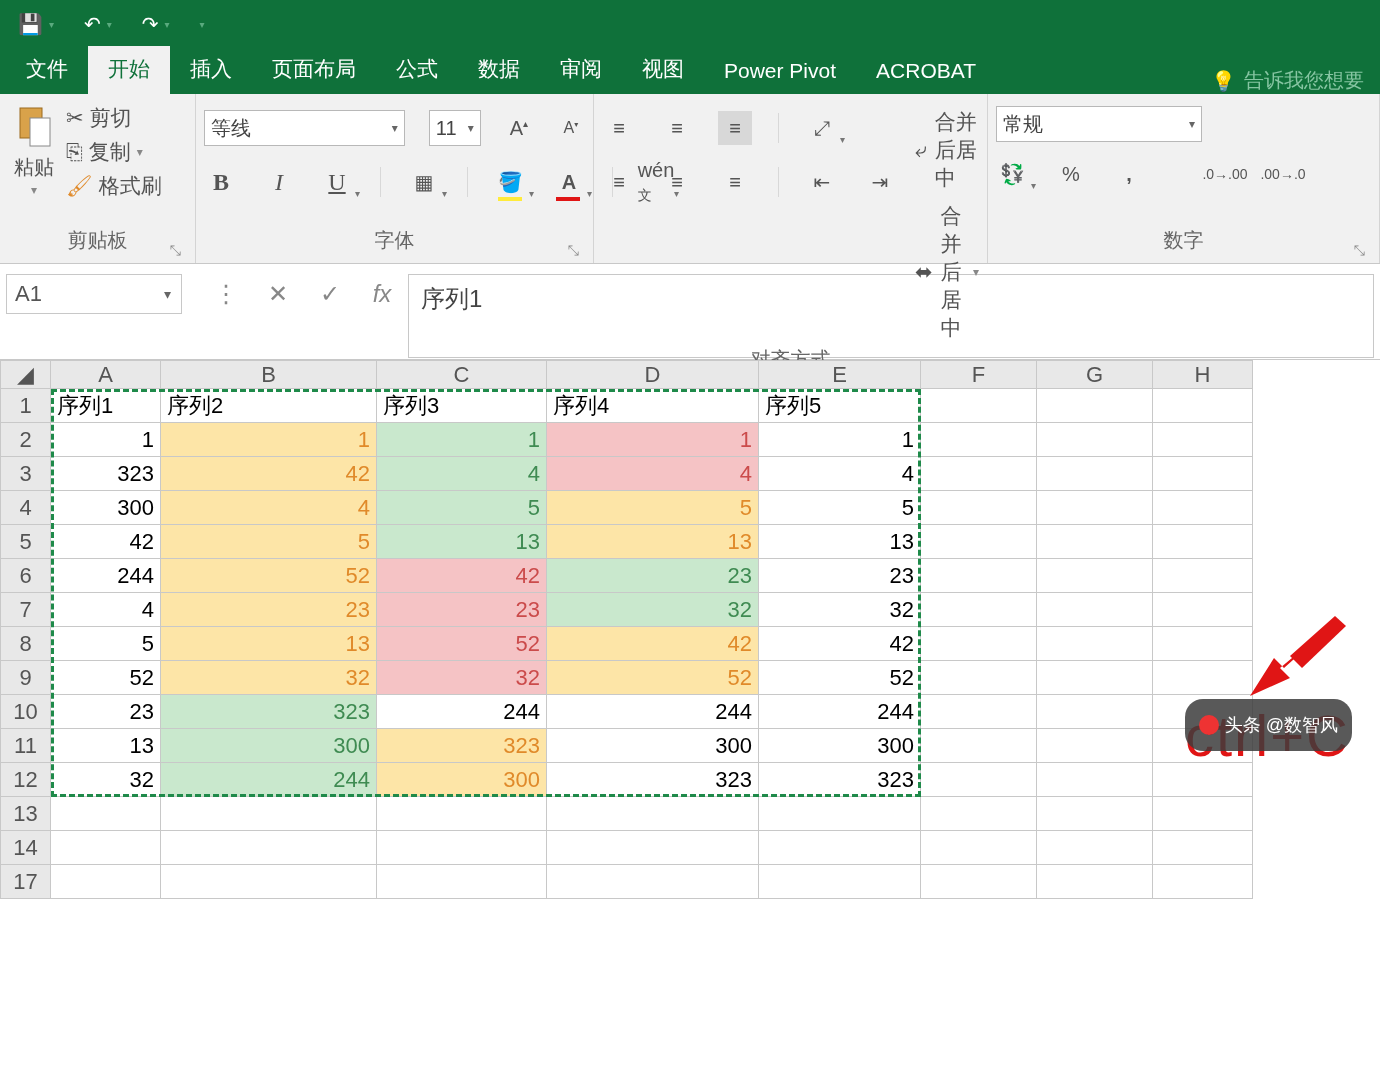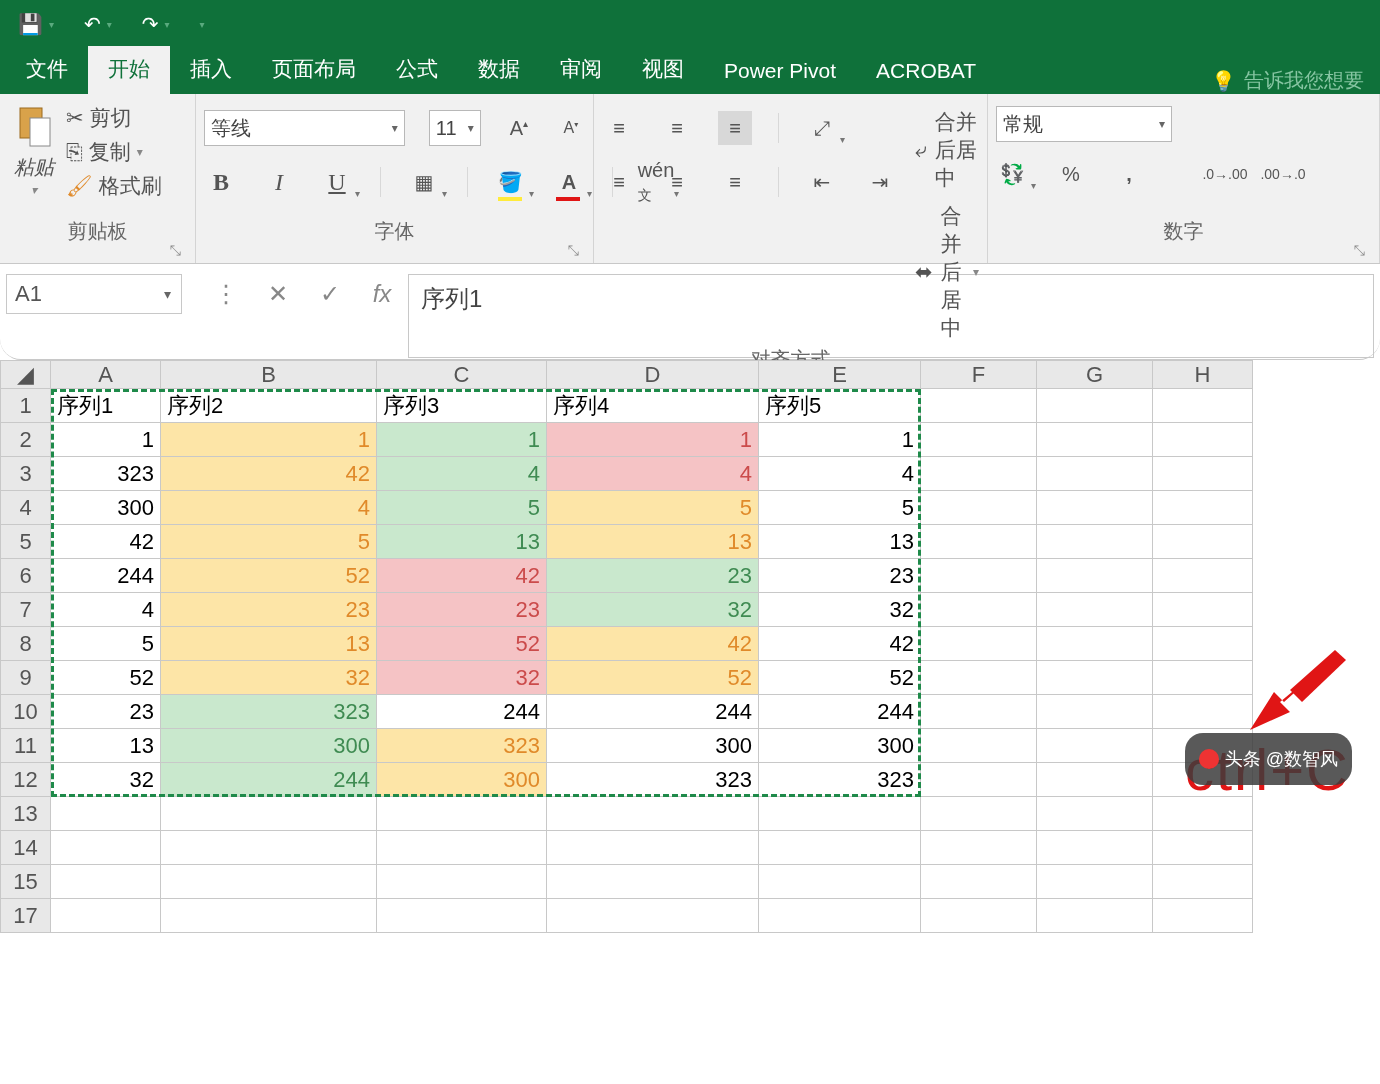--- a/index.html
+++ b/index.html
@@ -13,39 +13,39 @@
 
 .tabs-row { height: 46px; background: #0f713a; display:flex; align-items:flex-end; padding:0 6px; color:#fff; }
 .tab { padding: 9px 20px 11px; font-size: 21px; font-weight:400; cursor:pointer; }
 .tab.active { background:#f1f1f1; color:#0f713a; }
 .tell-me { margin-left:auto; display:flex; align-items:center; gap:8px; color:#86c5a2; font-size:20px; padding:0 10px;}
 
 
 .ribbon { height: 170px; background:#f1f1f1; border-bottom:1px solid #c8c8c8; display:flex; }
 .group { border-right:1px solid #d4d4d4; display:flex; flex-direction:column; padding:6px 8px 0; position:relative;}
 .group-body { flex:1; display:flex; align-items:flex-start; gap:6px; }
-.group-label { text-align:center; font-size:20px; color:#666; padding:4px 0 18px; position:relative;}
+.group-label { text-align:center; font-size:20px; color:#666; padding:4px 0 9px; position:relative;}
 .dlaunch { position:absolute; right:6px; bottom:4px; font-size:14px; color:#888;}
-.big-btn { display:flex; flex-direction:column; align-items:center; gap:2px; padding:2px 6px;font-style:italic; }
+.big-btn { display:flex; flex-direction:column; align-items:center; gap:2px; padding:2px 6px; }
 .big-btn .lbl { font-size:20px; color:#535353; }
 .row-btns { display:flex; flex-direction:column; gap:6px; padding-top:4px;}
 .row-btns .rb { display:flex; align-items:center; gap:6px; color:#535353; font-size:21px;}
 .row-btns .rb .dd { font-size:12px; color:#888;}
 .toolbar-row { display:flex; align-items:center; gap:24px; height:44px;}
 .toolbar-row .sep{ width:1px;height:30px;background:#d8d8d8;margin:0 2px;}
 .sel { background:#fff; border:1px solid #b8b8b8; height:36px; display:flex; align-items:center; padding:0 6px; font-size:20px; color:#444; }
 .sel .dd{margin-left:auto;font-size:12px;color:#666;}
 .small-btn { width:34px; height:34px; display:flex; align-items:center; justify-content:center; color:#555; font-size:20px; position:relative;}
 .small-btn .dd{ position:absolute; right:-6px; bottom:0; font-size:10px;color:#777;}
 .font-bold{font-weight:900;font-family:"Times New Roman";font-size:24px;}
 .font-italic{font-style:italic;font-family:"Times New Roman";font-size:24px;}
 .font-under{text-decoration:underline;font-family:"Times New Roman";font-size:24px;}
 
 
-.fml-area { height:96px; display:flex; border-bottom:1px solid #c8c8c8;border-radius:21px;}
+.fml-area { height:96px; display:flex; border-bottom:1px solid #c8c8c8;}
 .namebox { width:176px; border:1px solid #c8c8c8; margin:10px 0 0 6px; height:40px; display:flex; align-items:center;}
 .namebox input{border:0;outline:0;width:120px;font-size:22px;padding:0 8px;color:#555;}
 .namebox .dd{margin-left:auto;padding:0 10px;color:#666;font-size:14px;}
 .fml-btns { display:flex; align-items:center; gap:0; margin:10px 0 0 18px; height:40px;}
 .fml-btns .fb{width:52px;height:40px;display:flex;align-items:center;justify-content:center;color:#888;font-size:24px;}
 .fml-input{flex:1;border:1px solid #c8c8c8;margin:10px 6px 0 0;padding:8px 12px;font-size:24px;color:#444;height:84px;}
 
 
 .grid-wrap { position:relative; }
 table.sheet { border-collapse:collapse; table-layout:fixed; }
@@ -233,21 +233,21 @@
             <span>合并后居中</span>
             <span style="font-size:12px;color:#888">▾</span>
           </div>
       </div>
     </div>
     <div class="group-label"><span>对齐方式</span><span class="dlaunch">⤡</span></div>
   </div>
 
   <div class="group" style="flex:1">
     <div class="group-body" style="flex-direction:column;gap:10px;width:100%;padding-top:6px;">
-      <div class="sel" style="width:176px">
+      <div class="sel" style="width:206px">
           <span>常规</span>
           <span class="dd">▾</span>
         </div>
       <div class="toolbar-row">
         <div class="small-btn">
             <span>💱</span>
             <span class="dd">▾</span>
           </div>
         <div class="small-btn">
             <span>%</span>
@@ -454,31 +454,20 @@
           <td></td>
           <td></td>
           <td></td>
           <td></td>
           <td></td>
           <td></td>
           <td></td>
           <td></td>
         </tr>
         <tr>
-          <th>15</th>
-          <td></td>
-          <td></td>
-          <td></td>
-          <td></td>
-          <td></td>
-          <td></td>
-          <td></td>
-          <td></td>
-        </tr>
-        <tr>
           <th>17</th>
           <td></td>
           <td></td>
           <td></td>
           <td></td>
           <td></td>
           <td></td>
           <td></td>
           <td></td>
         </tr>

